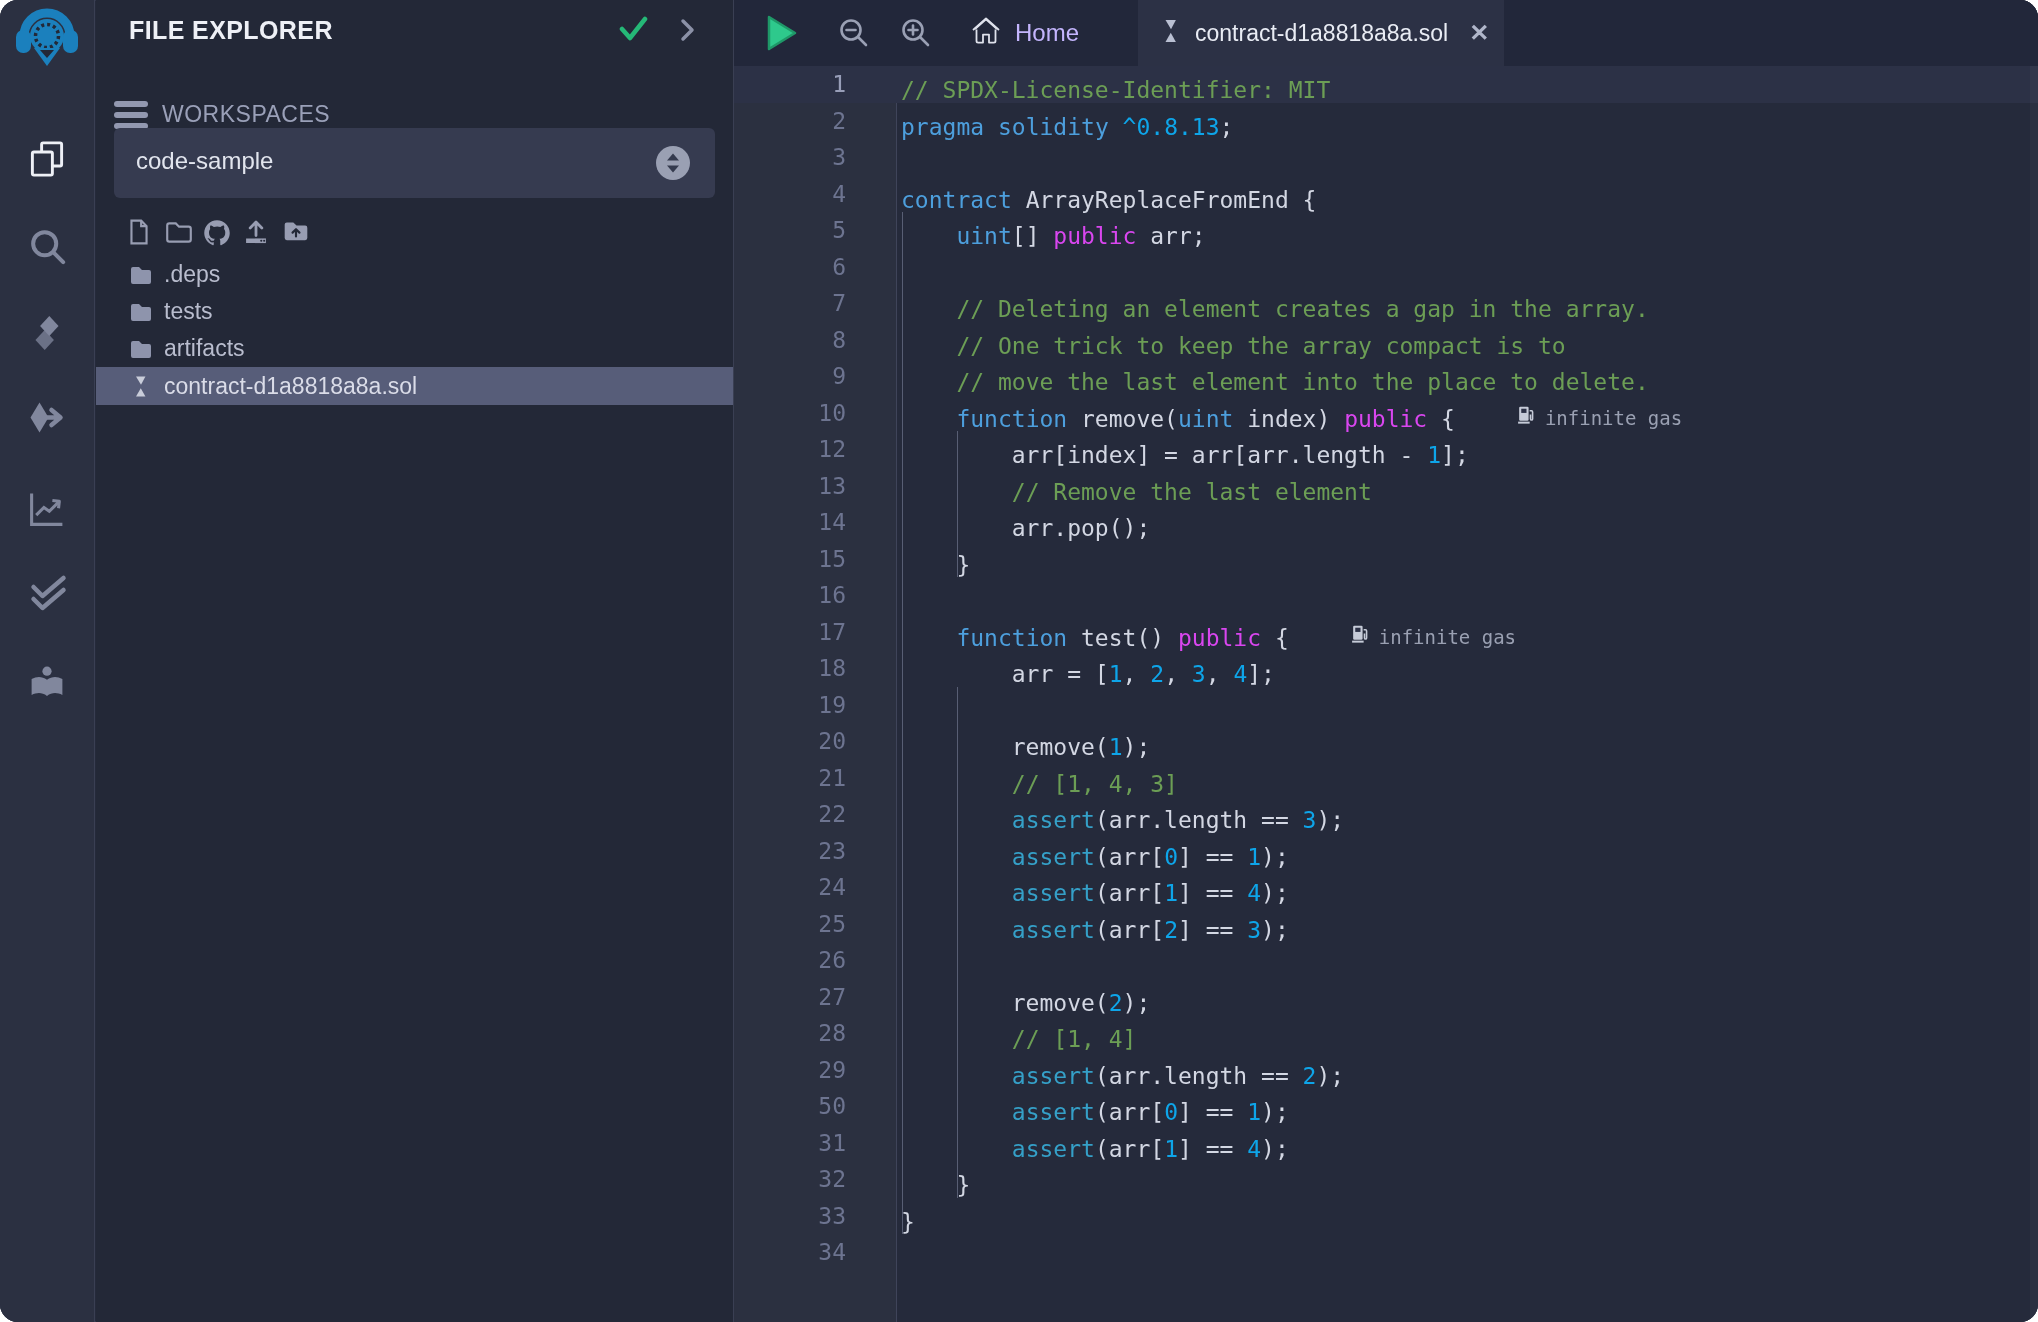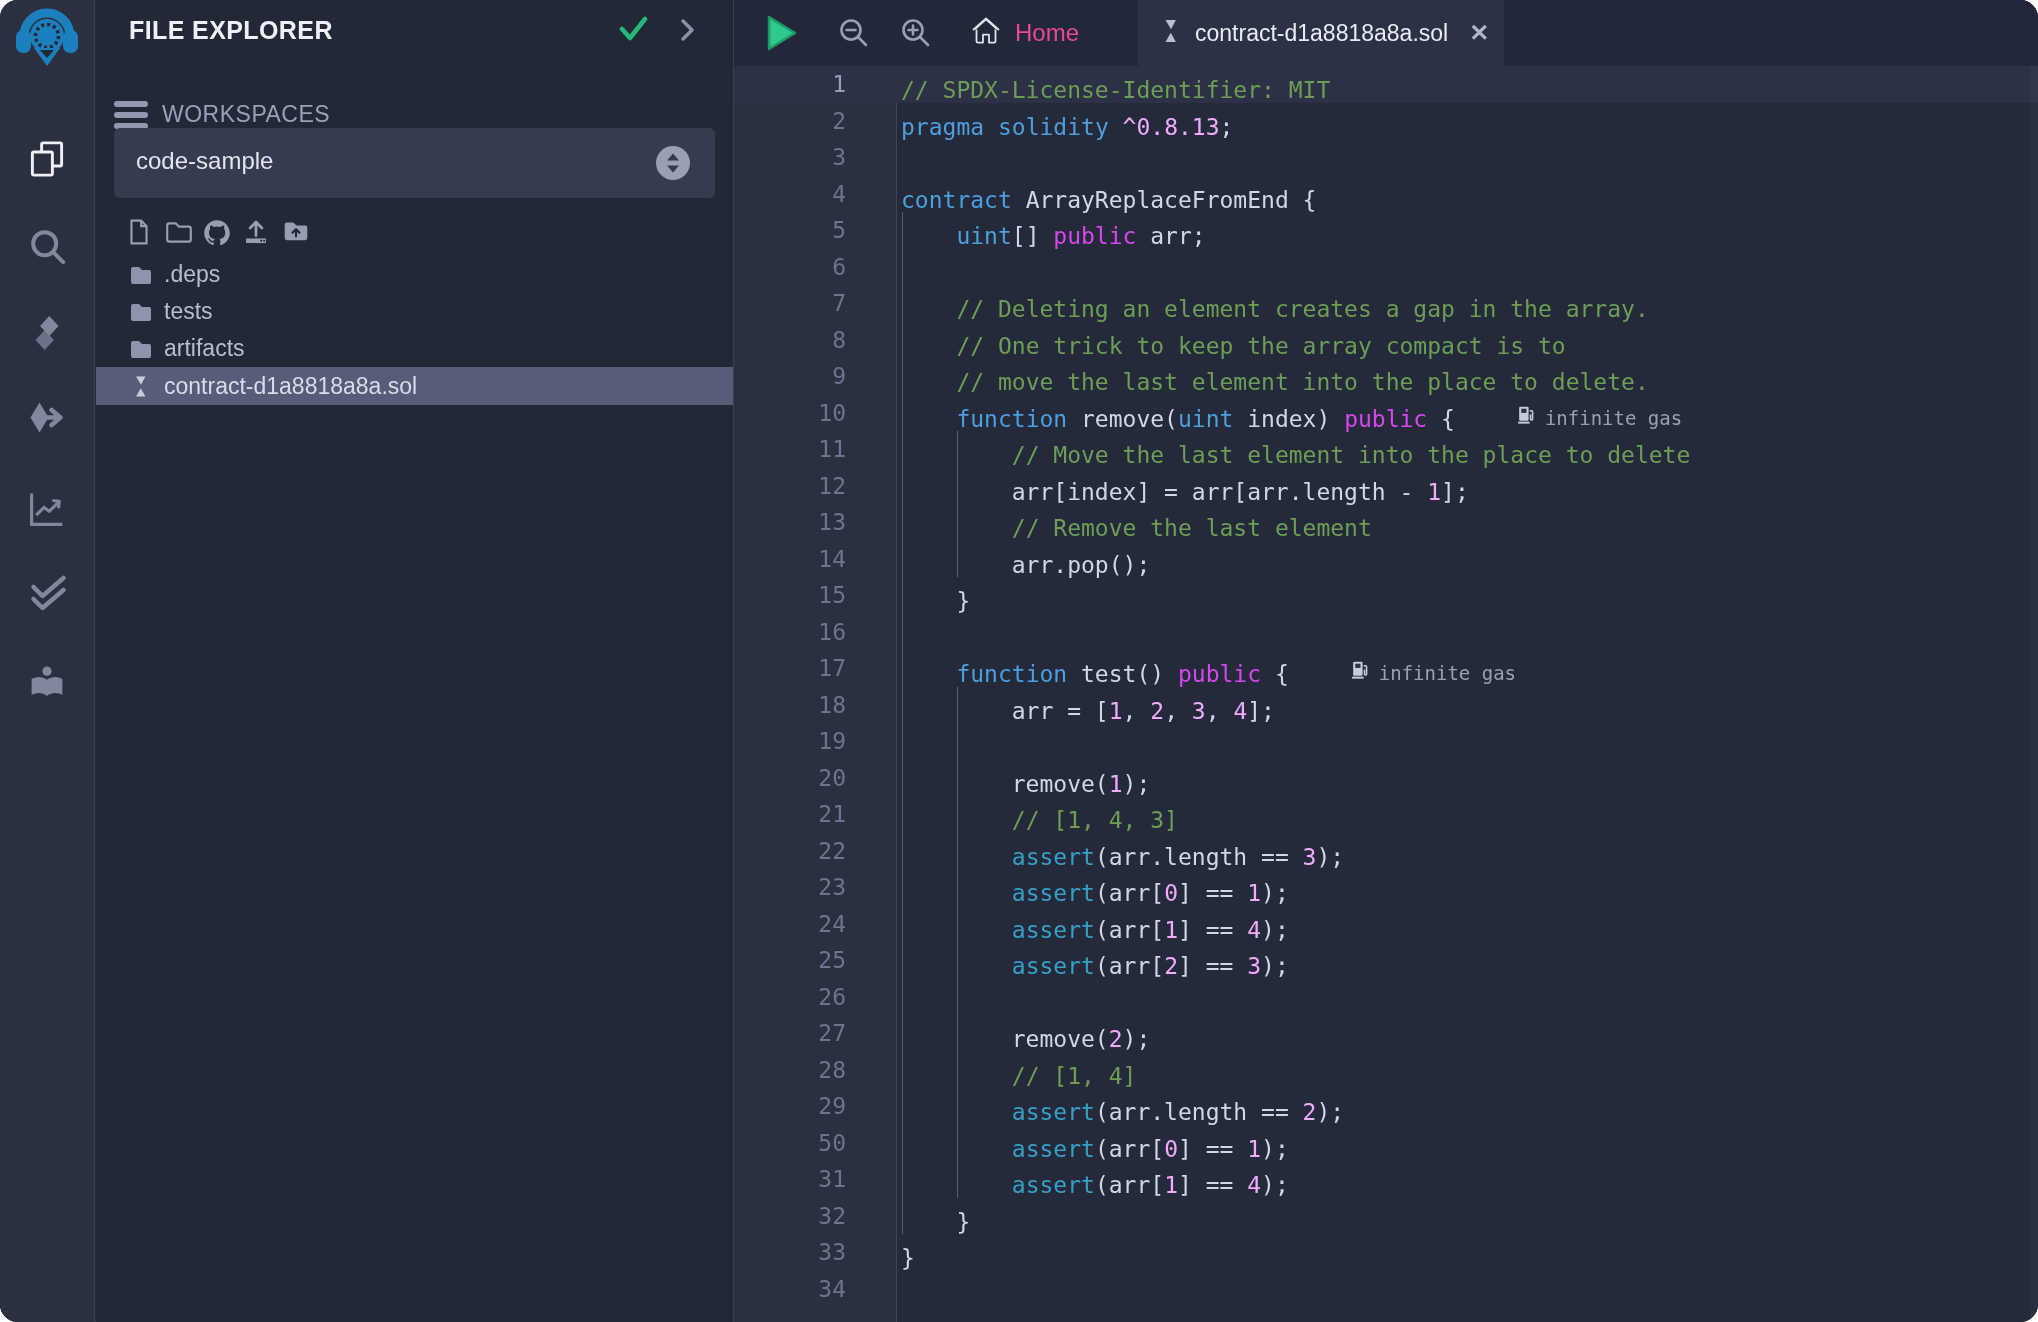--- a/index.html
+++ b/index.html
@@ -34,21 +34,21 @@
   .tree-row.selected .tlabel{color:#dadce8;}
   .tree-row.selected .ticon{color:#c9cdda;}
 
   
   .editor{position:absolute;left:734px;top:0;right:0;height:100%;background:#252a3b;}
   .topbar{position:absolute;left:0;top:0;right:0;height:66px;background:#22273a;}
   .tb-play{position:absolute;left:31px;top:13px;width:34px;height:40px;cursor:pointer;}
   .tb-zoomout{position:absolute;left:102px;top:15px;width:36px;height:36px;color:#9aa0b4;cursor:pointer;}
   .tb-zoomin{position:absolute;left:164px;top:15px;width:36px;height:36px;color:#9aa0b4;cursor:pointer;}
   .tab-home{position:absolute;left:222px;top:0;height:66px;display:flex;align-items:center;gap:13px;padding:0 14px;cursor:pointer;}
-  .tab-home .hlabel{font-size:24px;color:#ec4899;}
+  .tab-home .hlabel{font-size:24px;color:#c4b5fd;}
   .tab-file{position:absolute;left:404px;top:0;width:366px;height:66px;background:#2c3145;display:flex;align-items:center;gap:13px;padding:0 0 0 22px;box-sizing:border-box;cursor:pointer;}
   .tab-file .flabel{font-size:23px;color:#e9ecf4;white-space:nowrap;}
   .tab-file .close{font-size:24px;font-weight:bold;color:#b0b6ca;margin-left:8px;cursor:pointer;}
 
   
   .code{position:absolute;left:0;top:66px;right:0;bottom:0;font-family:"DejaVu Sans Mono",monospace;font-size:23px;cursor:text;}
   .gutter-bg{position:absolute;left:0;top:0;width:162px;height:100%;background:#2b3040;border-right:1px solid #3f445a;}
   .cur-line{position:absolute;left:0;top:0;height:37px;width:100%;background:#2c3146;}
   .iguide{position:absolute;width:1px;background:#585e74;}
   .g1{left:168px;top:146px;height:1022px;}
@@ -57,21 +57,21 @@
   .rows{position:absolute;left:0;top:0;right:0;}
   .crow{display:flex;height:36.5px;line-height:36.5px;position:relative;}
   .ln{width:162px;flex:0 0 162px;text-align:right;padding-right:50px;box-sizing:border-box;color:#6d7490;user-select:none;}
   .crow.cur .ln{color:#989eb8;}
   .lc{padding-left:5px;white-space:pre;margin-top:6px;}
   .t-pln{color:#d3d7e3}
   .t-cmt{color:#6c9e55}
   .t-kw{color:#4d9fdd}
   .t-pub{color:#d946ef}
   .t-asrt{color:#35a0c8}
-  .t-num{color:#f0abfc}
+  .t-num{color:#0ea5e9}
   .gas-badge{display:inline-flex;align-items:center;gap:9px;margin-left:62px;color:#9aa0b2;font-size:19px;transform:translateY(-2px);}
   .sbar{position:absolute;right:0;top:0;width:8px;height:100%;background:rgba(255,255,255,0.03);}
 </style>
 </head>
 <body>
 
 <div class="app">
 
   <div class="rail">
     <div class="logo">
@@ -318,24 +318,20 @@
           <div class="crow">
             <span class="ln">10</span>
             <span class="lc"><span class="t-pln">    </span><span class="t-kw">function</span><span class="t-pln"> remove(</span><span class="t-kw">uint</span><span class="t-pln"> index) </span><span class="t-pub">public</span><span class="t-pln"> {</span><span class="gas-badge"><span><svg width="19" height="21" viewBox="0 0 18 20">
                     <rect x="2" y="2.5" width="9" height="13.5" rx="1.2" fill="#c6cbd8"></rect>
                     <rect x="4" y="4.5" width="5" height="4" fill="#2c3146"></rect>
                     <path d="M12 6.5 h1.8 a1 1 0 0 1 1 1 v6.8 a1 1 0 0 1 -2 0 V10" fill="none" stroke="#c6cbd8" stroke-width="1.5"></path>
                     <rect x="1" y="16.8" width="11" height="1.9" fill="#c6cbd8"></rect>
                   </svg></span><span>infinite gas</span></span></span>
           </div>
           <div class="crow">
-            <span class="ln">11</span>
-            <span class="lc"><span class="t-pln">        </span><span class="t-cmt">// Move the last element into the place to delete</span></span>
-          </div>
-          <div class="crow">
             <span class="ln">12</span>
             <span class="lc"><span class="t-pln">        arr[index] = arr[arr.length - </span><span class="t-num">1</span><span class="t-pln">];</span></span>
           </div>
           <div class="crow">
             <span class="ln">13</span>
             <span class="lc"><span class="t-pln">        </span><span class="t-cmt">// Remove the last element</span></span>
           </div>
           <div class="crow">
             <span class="ln">14</span>
             <span class="lc"><span class="t-pln">        arr.pop();</span></span>

